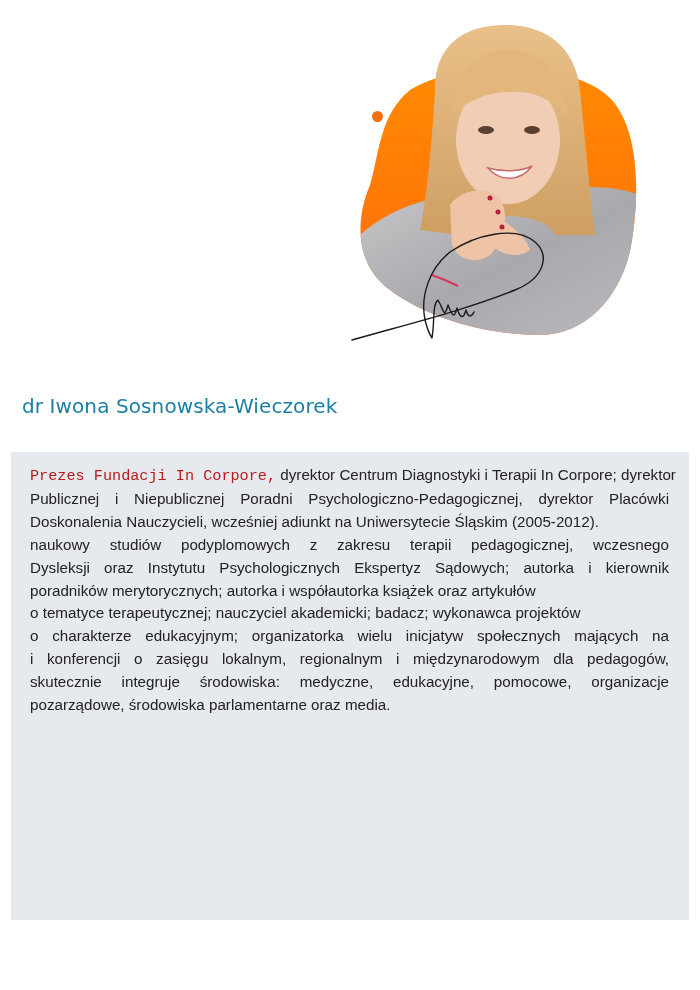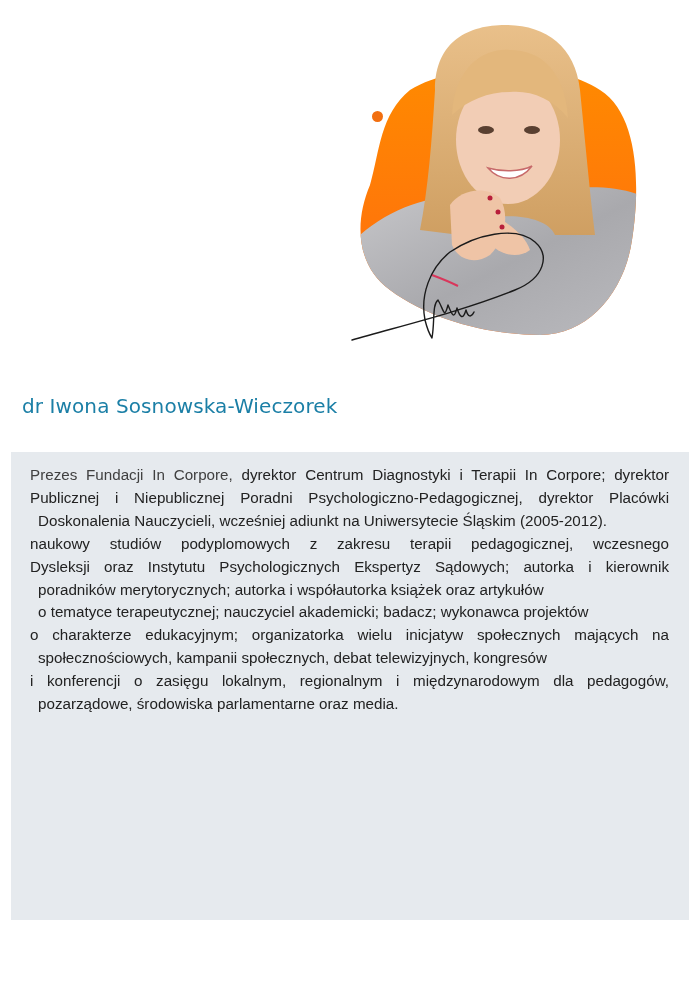--- a/index.html
+++ b/index.html
@@ -63,24 +63,24 @@
       text-align: justify;
     }
     .bio .line {
       display: block;
       text-align: justify;
       text-align-last: justify;
       white-space: nowrap;
     }
     .bio .line.left {
       text-align-last: left;
-      margin-left: 8px;
     }
     .bio .accent {
-      color: #404040;
+      color: #b91c1c;
+      font-family: Liberation Mono, monospace;
     }
   </style>
 </head>
 <body>
 
 <div class="hero">
   <svg width="320" height="330" viewBox="0 0 320 330" xmlns="http://www.w3.org/2000/svg">
     <defs>
       <linearGradient id="blobGrad" x1="0" y1="0" x2="0" y2="1">
         <stop offset="0" stop-color="#ff8a00"></stop>
@@ -136,17 +136,17 @@
 <div class="bio-box">
   <p class="bio">
     <span class="line"><span class="accent">Prezes Fundacji In Corpore,</span><span> dyrektor Centrum Diagnostyki i Terapii In Corpore; dyrektor</span></span>
     <span class="line">Publicznej i Niepublicznej Poradni Psychologiczno-Pedagogicznej, dyrektor Placówki</span>
     <span class="line left">Doskonalenia Nauczycieli, wcześniej adiunkt na Uniwersytecie Śląskim (2005-2012).</span>
     <span class="line">naukowy studiów podyplomowych z zakresu terapii pedagogicznej, wczesnego</span>
     <span class="line">Dysleksji oraz Instytutu Psychologicznych Ekspertyz Sądowych; autorka i kierownik</span>
     <span class="line left">poradników merytorycznych; autorka i współautorka książek oraz artykułów</span>
     <span class="line left">o tematyce terapeutycznej; nauczyciel akademicki; badacz; wykonawca projektów</span>
     <span class="line">o charakterze edukacyjnym; organizatorka wielu inicjatyw społecznych mających na</span>
-    <span class="line left">społecznościowych, kampanii społecznych, debat telewizyjnych, kongresów</span>
     <span class="line">i konferencji o zasięgu lokalnym, regionalnym i międzynarodowym dla pedagogów,</span>
+    <span class="line">skutecznie integruje środowiska: medyczne, edukacyjne, pomocowe, organizacje</span>
     <span class="line left">pozarządowe, środowiska parlamentarne oraz media.</span>
   </p>
 </div>
 
 </body></html>

